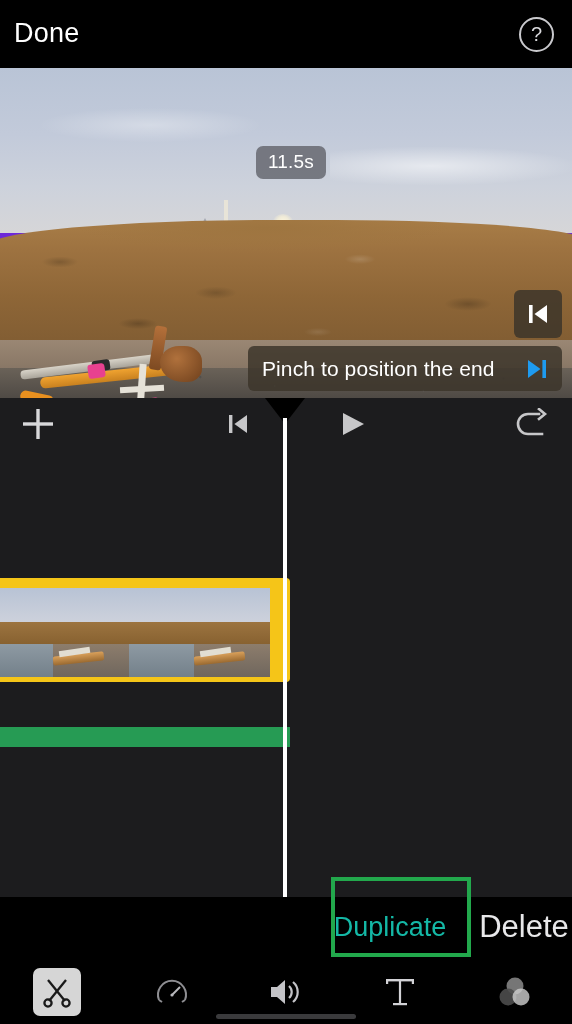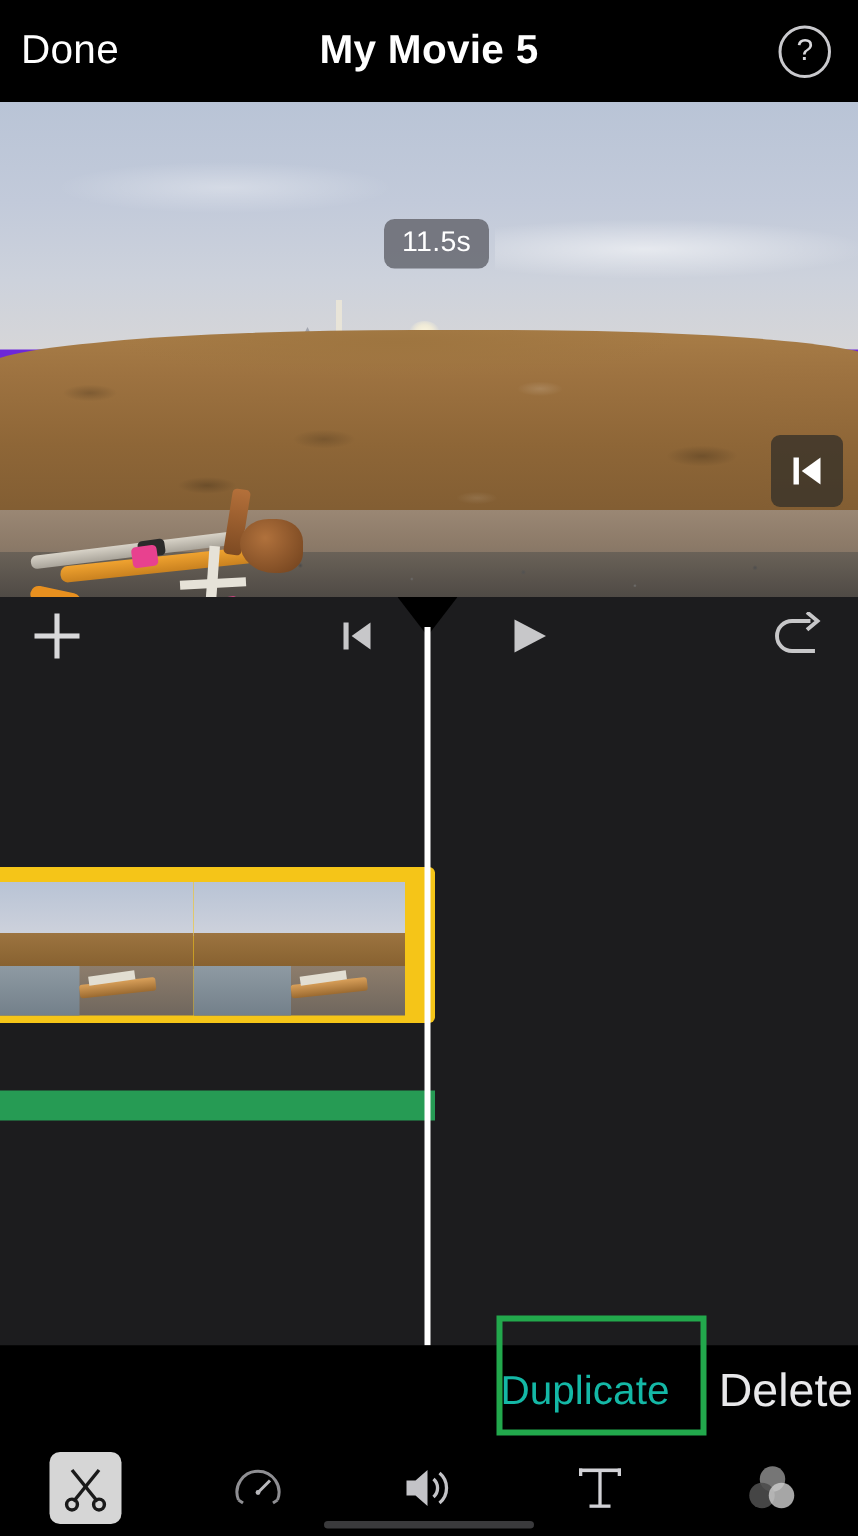--- a/index.html
+++ b/index.html
@@ -250,21 +250,20 @@
     bottom:5px; width:140px; height:5px; background:#3a3a3c; border-radius:3px;
   }
 </style>
 </head>
 <body>
 
 <div id="app">
 
   <div class="topbar">
     <div class="nav-done">Done</div>
-    <div class="nav-title">My Movie 5</div>
     <div class="nav-help">?</div>
   </div>
 
   <div class="preview">
     <div class="sky"></div>
     <div class="cloudA"></div>
     <div class="cloudB"></div>
     <div class="pole"></div>
     <div class="tower"></div>
     <div class="sunflare"></div>
@@ -286,20 +285,27 @@
 
     <div class="badge-duration">11.5s</div>
 
     <div class="ov-start">
       <svg width="26" height="26" viewBox="0 0 26 26">
         <rect x="4" y="4" width="3.6" height="18" fill="#fff"></rect>
         <path d="M22 4 L22 22 L9.5 13 Z" fill="#fff"></path>
       </svg>
     </div>
 
+    <div class="ov-pinch">
+      <span class="ov-pinch-label">Pinch to position the end</span>
+      <svg width="26" height="26" viewBox="0 0 26 26">
+        <path d="M4 4 L16.5 13 L4 22 Z" fill="#1e9bf0"></path>
+        <rect x="18.4" y="4" width="3.6" height="18" fill="#1e9bf0"></rect>
+      </svg>
+    </div>
 
   </div>
 
   <div class="tl-toolbar">
     <div class="tb-btn tb-add">
       <svg width="34" height="34" viewBox="0 0 34 34">
         <rect x="15.3" y="2" width="3.4" height="30" fill="#d8d8da"></rect>
         <rect x="2" y="15.3" width="30" height="3.4" fill="#d8d8da"></rect>
       </svg>
     </div>

